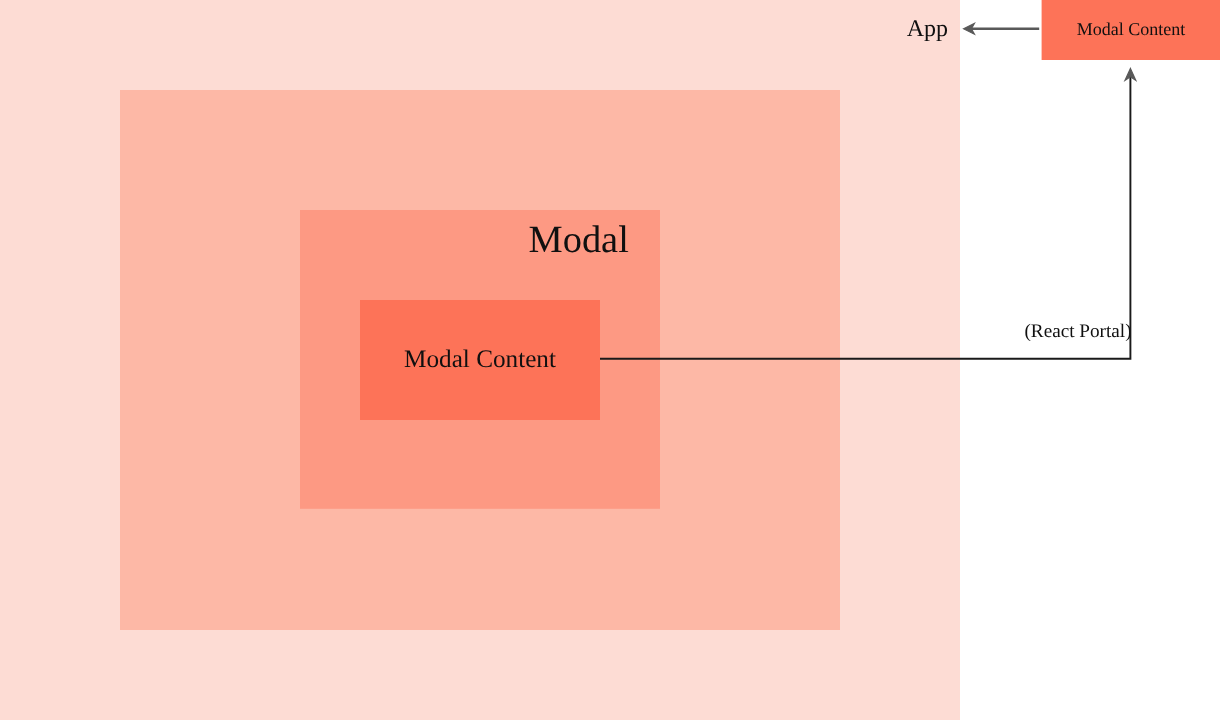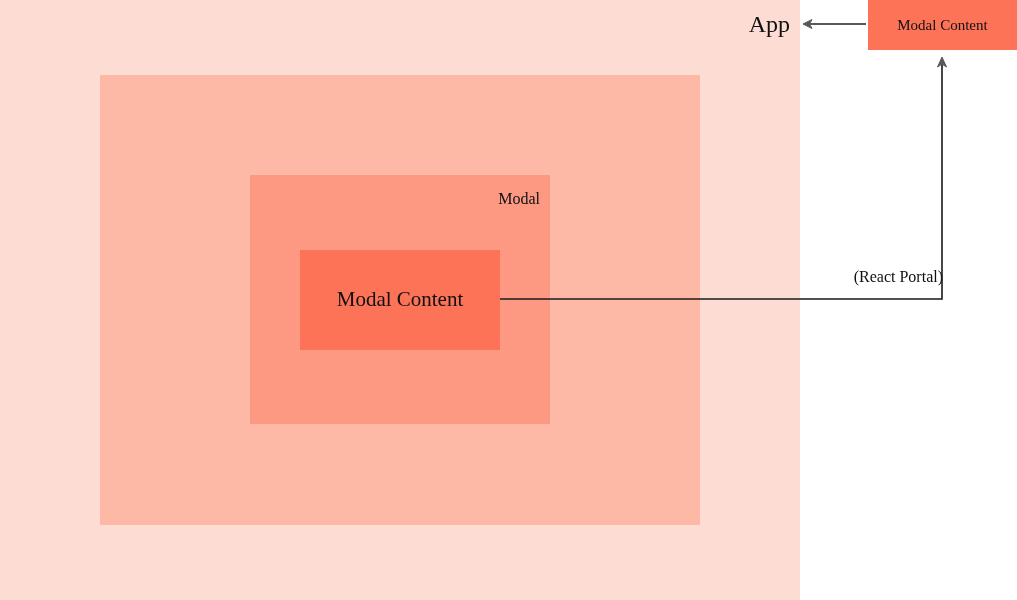--- a/index.html
+++ b/index.html
@@ -24,21 +24,21 @@
     width: 800px;
     height: 600px;
     background: #fddcd4;
   }
   #app-label {
     position: absolute;
     left: 700px;
     top: 6px;
     width: 90px;
     text-align: right;
-    font-size: 24px;
+    font-size: 20px;
     line-height: 36px;
     color: #101010;
     white-space: nowrap;
   }
 
   
   #container-box {
     position: absolute;
     left: 100px;
     top: 75px;
@@ -51,25 +51,25 @@
   #modal-box {
     position: absolute;
     left: 250px;
     top: 175px;
     width: 300px;
     height: 249px;
     background: #fd9983;
   }
   #modal-label {
     position: absolute;
-    left: 360px;
+    left: 344px;
     top: 184px;
     width: 180px;
     text-align: right;
-    font-size: 16px;
+    font-size: 32px;
     line-height: 30px;
     color: #101010;
     white-space: nowrap;
   }
 
   
   #modal-content-box {
     position: absolute;
     left: 300px;
     top: 250px;

